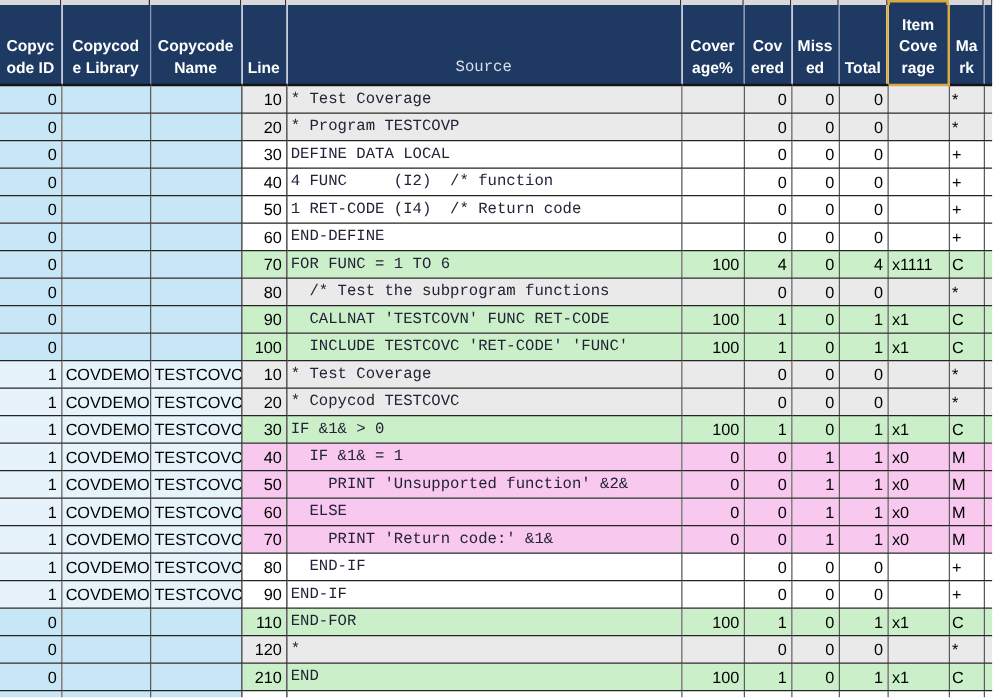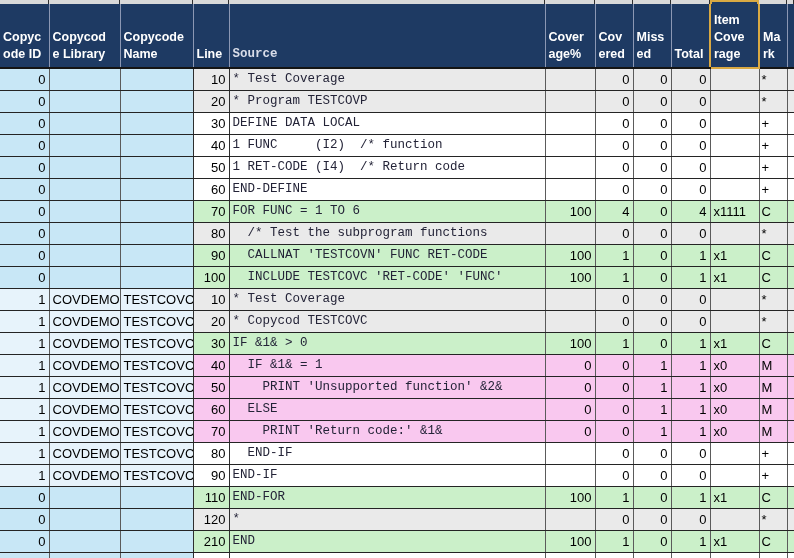--- a/index.html
+++ b/index.html
@@ -12,25 +12,25 @@
   #top-strip{display:flex;height:4px;background:#d9d9d9;}
   #top-strip .strip-cell{height:4px;box-sizing:border-box;border-right:1px solid #2e2e2e;background:#d9d9d9;}
   #top-strip .strip-cell.strip-selected{
     background:#1e3a63;
     border-left:2px solid #d9a943;border-right:2px solid #d9a943;border-top:2px solid #d9a943;
   }
   table{border-collapse:collapse;table-layout:fixed;width:794px;}
   thead tr{height:64px;}
   th{
     background:#1e3a63;color:#ffffff;font-weight:bold;font-size:12.5px;
-    text-align:left;vertical-align:bottom;padding:2px 3px 4px 3px;
+    text-align:center;vertical-align:bottom;padding:2px 3px 4px 3px;
     border-right:1px solid #8b97b3;border-bottom:2px solid #141414;
     white-space:pre-line;line-height:1.35;overflow:hidden;box-sizing:border-box;
   }
-  th.col-source{font-family:"Liberation Mono","DejaVu Sans Mono",monospace;font-weight:bold;color:#d9dde9;font-size:12.5px;}
+  th.col-source{font-family:"Liberation Mono","DejaVu Sans Mono",monospace;font-weight:normal;color:#d9dde9;font-size:12.5px;}
   th.selected{
     border-left:2px solid #d9a943;border-right:2px solid #d9a943;border-bottom:2px solid #d9a943;
   }
   tbody tr{height:22px;}
   td{
     font-size:13px;color:#000000;padding:0 3px;box-sizing:border-box;
     border-right:1px solid #5b5b5b;border-bottom:1px solid #242424;
     overflow:hidden;white-space:pre;vertical-align:middle;background:#ffffff;
   }
   td.a-r{text-align:right;}
@@ -151,21 +151,21 @@
           <td class="col-total rc a-r">0</td>
           <td class="col-item rc"></td>
           <td class="col-mark rc">+</td>
           <td class="col-filler rc"></td>
         </tr>
         <tr class="t-plain g0">
           <td class="col-id gc a-r">0</td>
           <td class="col-library gc"></td>
           <td class="col-name gc"></td>
           <td class="col-line rc a-r">40</td>
-          <td class="col-source rc">1 FUNC     (I2)  /* function</td>
+          <td class="col-source rc">4 FUNC     (I2)  /* function</td>
           <td class="col-coverage rc a-r"></td>
           <td class="col-covered rc a-r">0</td>
           <td class="col-missed rc a-r">0</td>
           <td class="col-total rc a-r">0</td>
           <td class="col-item rc"></td>
           <td class="col-mark rc">+</td>
           <td class="col-filler rc"></td>
         </tr>
         <tr class="t-plain g0">
           <td class="col-id gc a-r">0</td>

